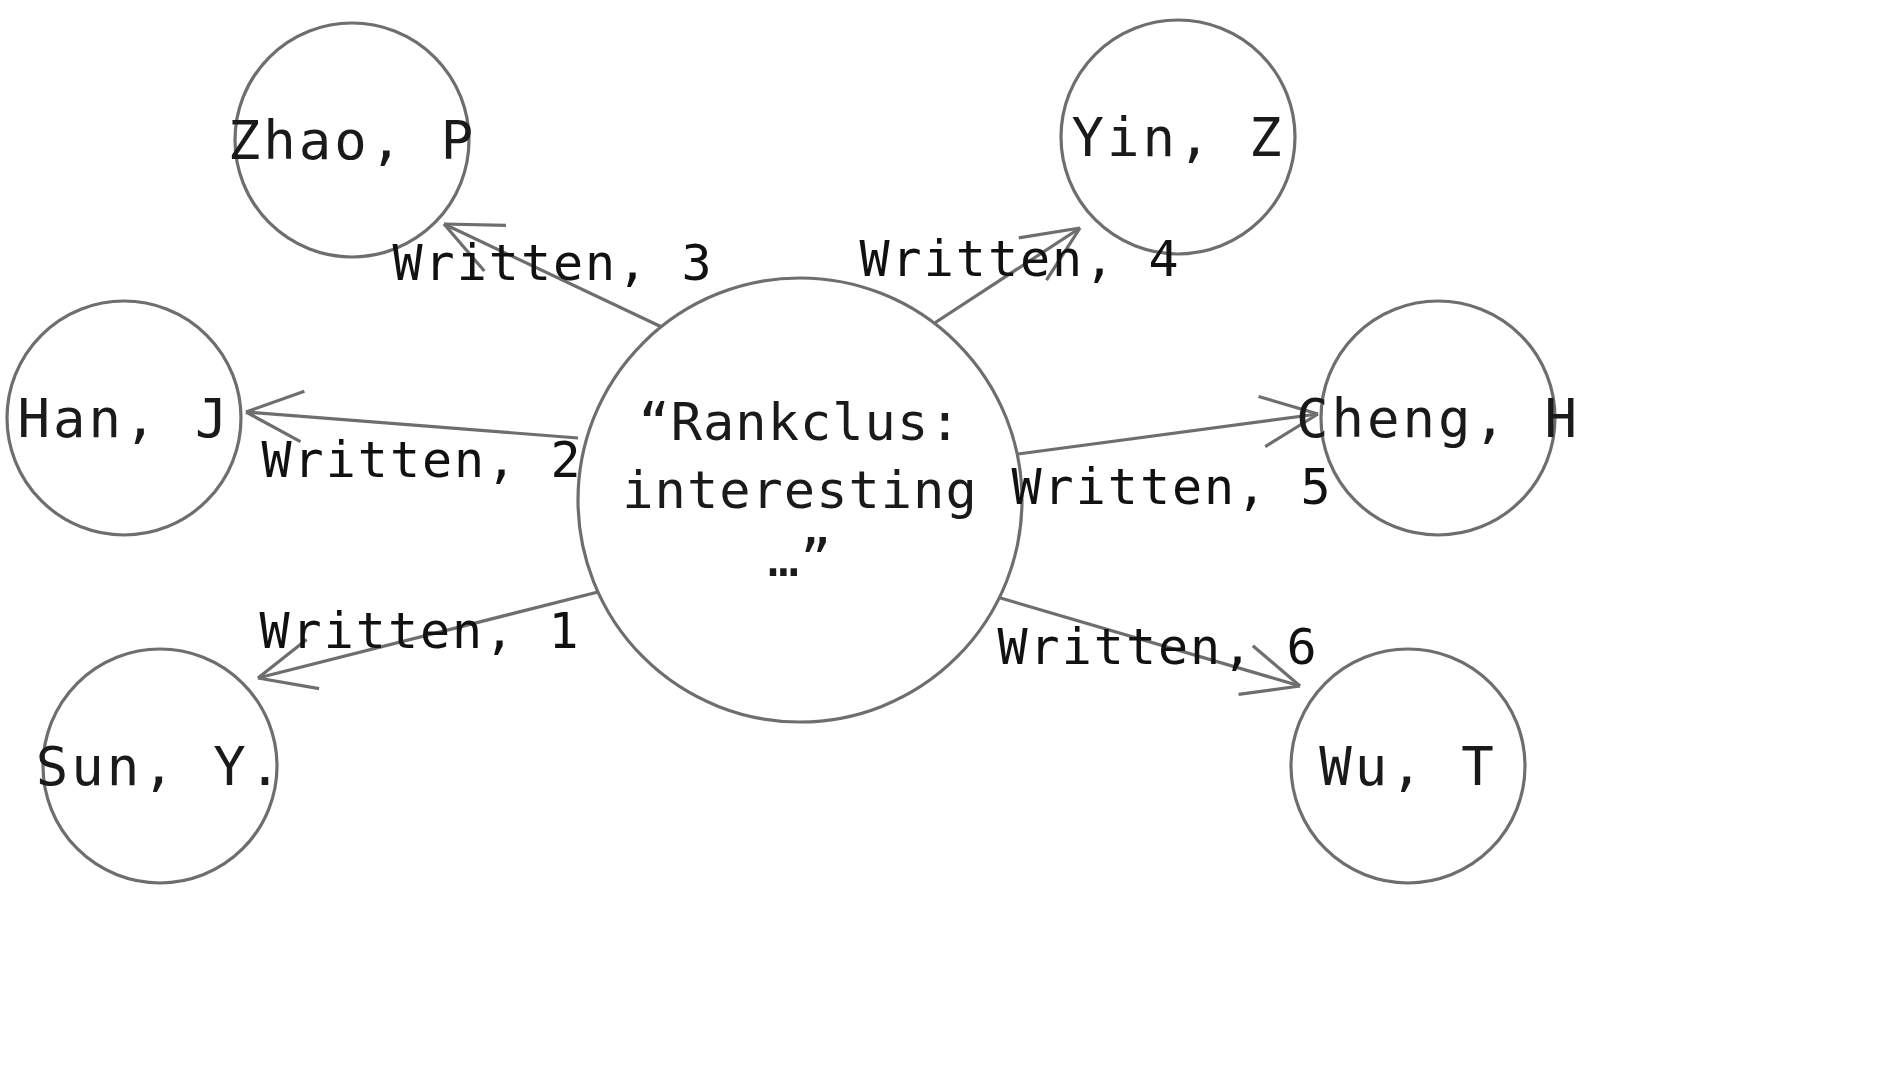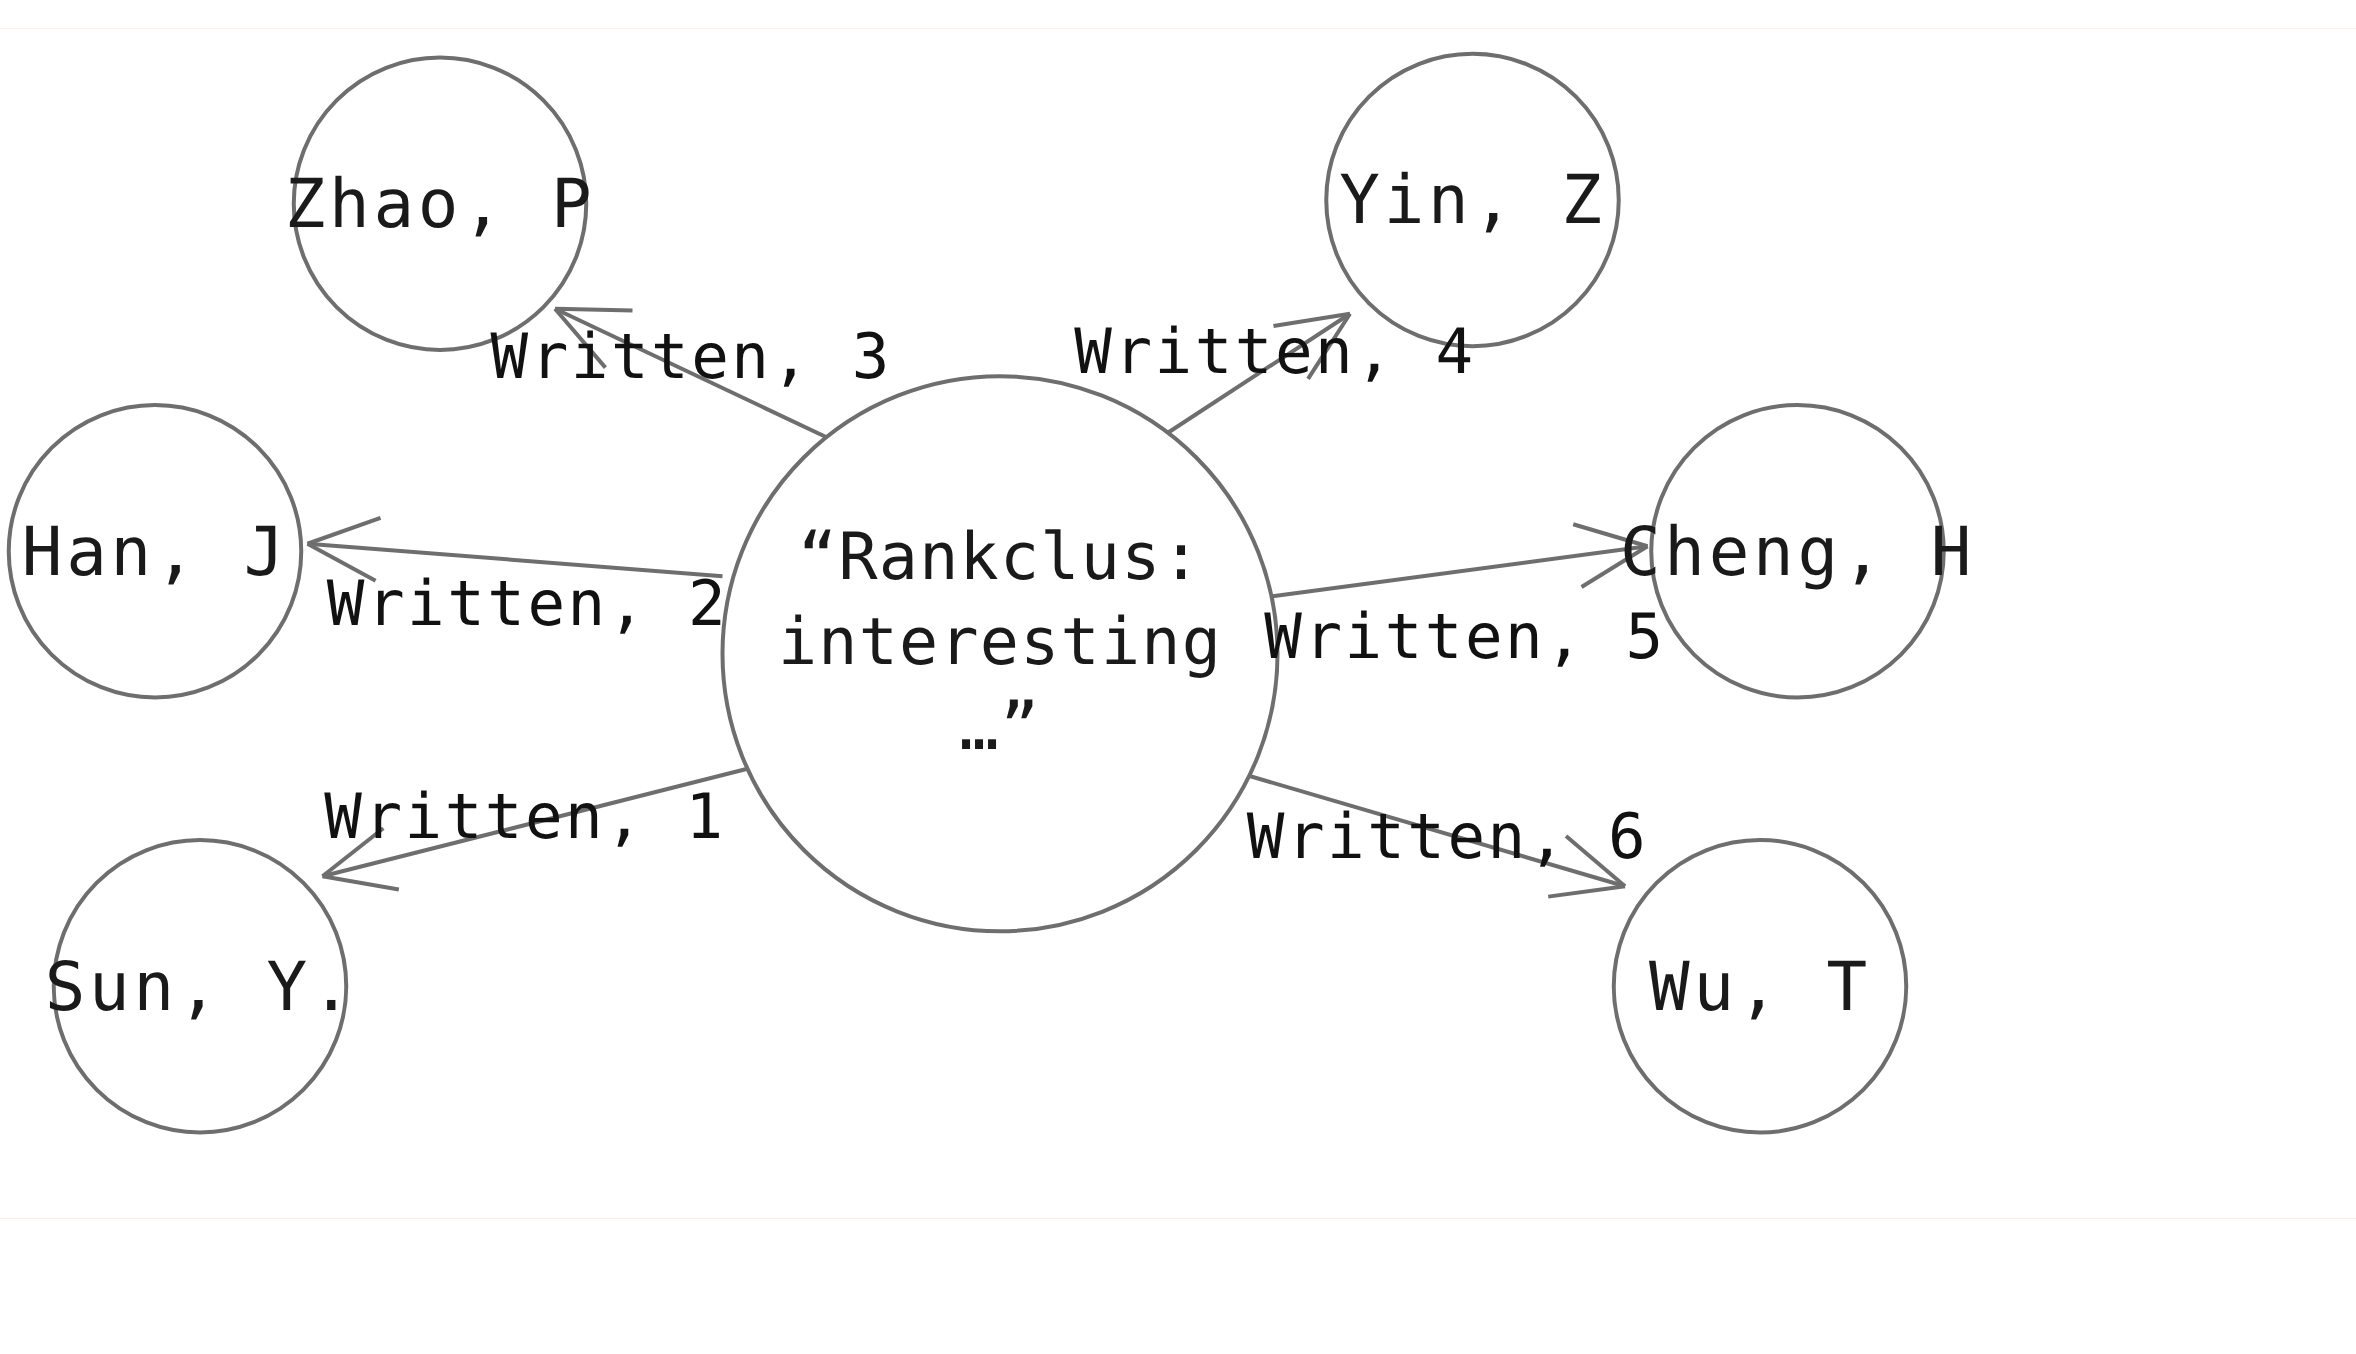--- a/index.html
+++ b/index.html
@@ -8,23 +8,22 @@
     padding: 0;
     background: #ffffff;
   }
   body {
     font-family: "DejaVu Sans Mono", "Liberation Mono", monospace;
   }
   #canvas-wrap {
     position: relative;
     width: 1885px;
     height: 952px;
-    background: #fdba74;
+    background: #c4b5fd;
     overflow: hidden;
-    margin-top: 23px;
   }
   svg#graph {
     display: block;
     width: 1885px;
     height: 1083px;
     background: #ffffff;
   }
   .node-circle {
     fill: #ffffff;
     stroke: #6e6e6e;

